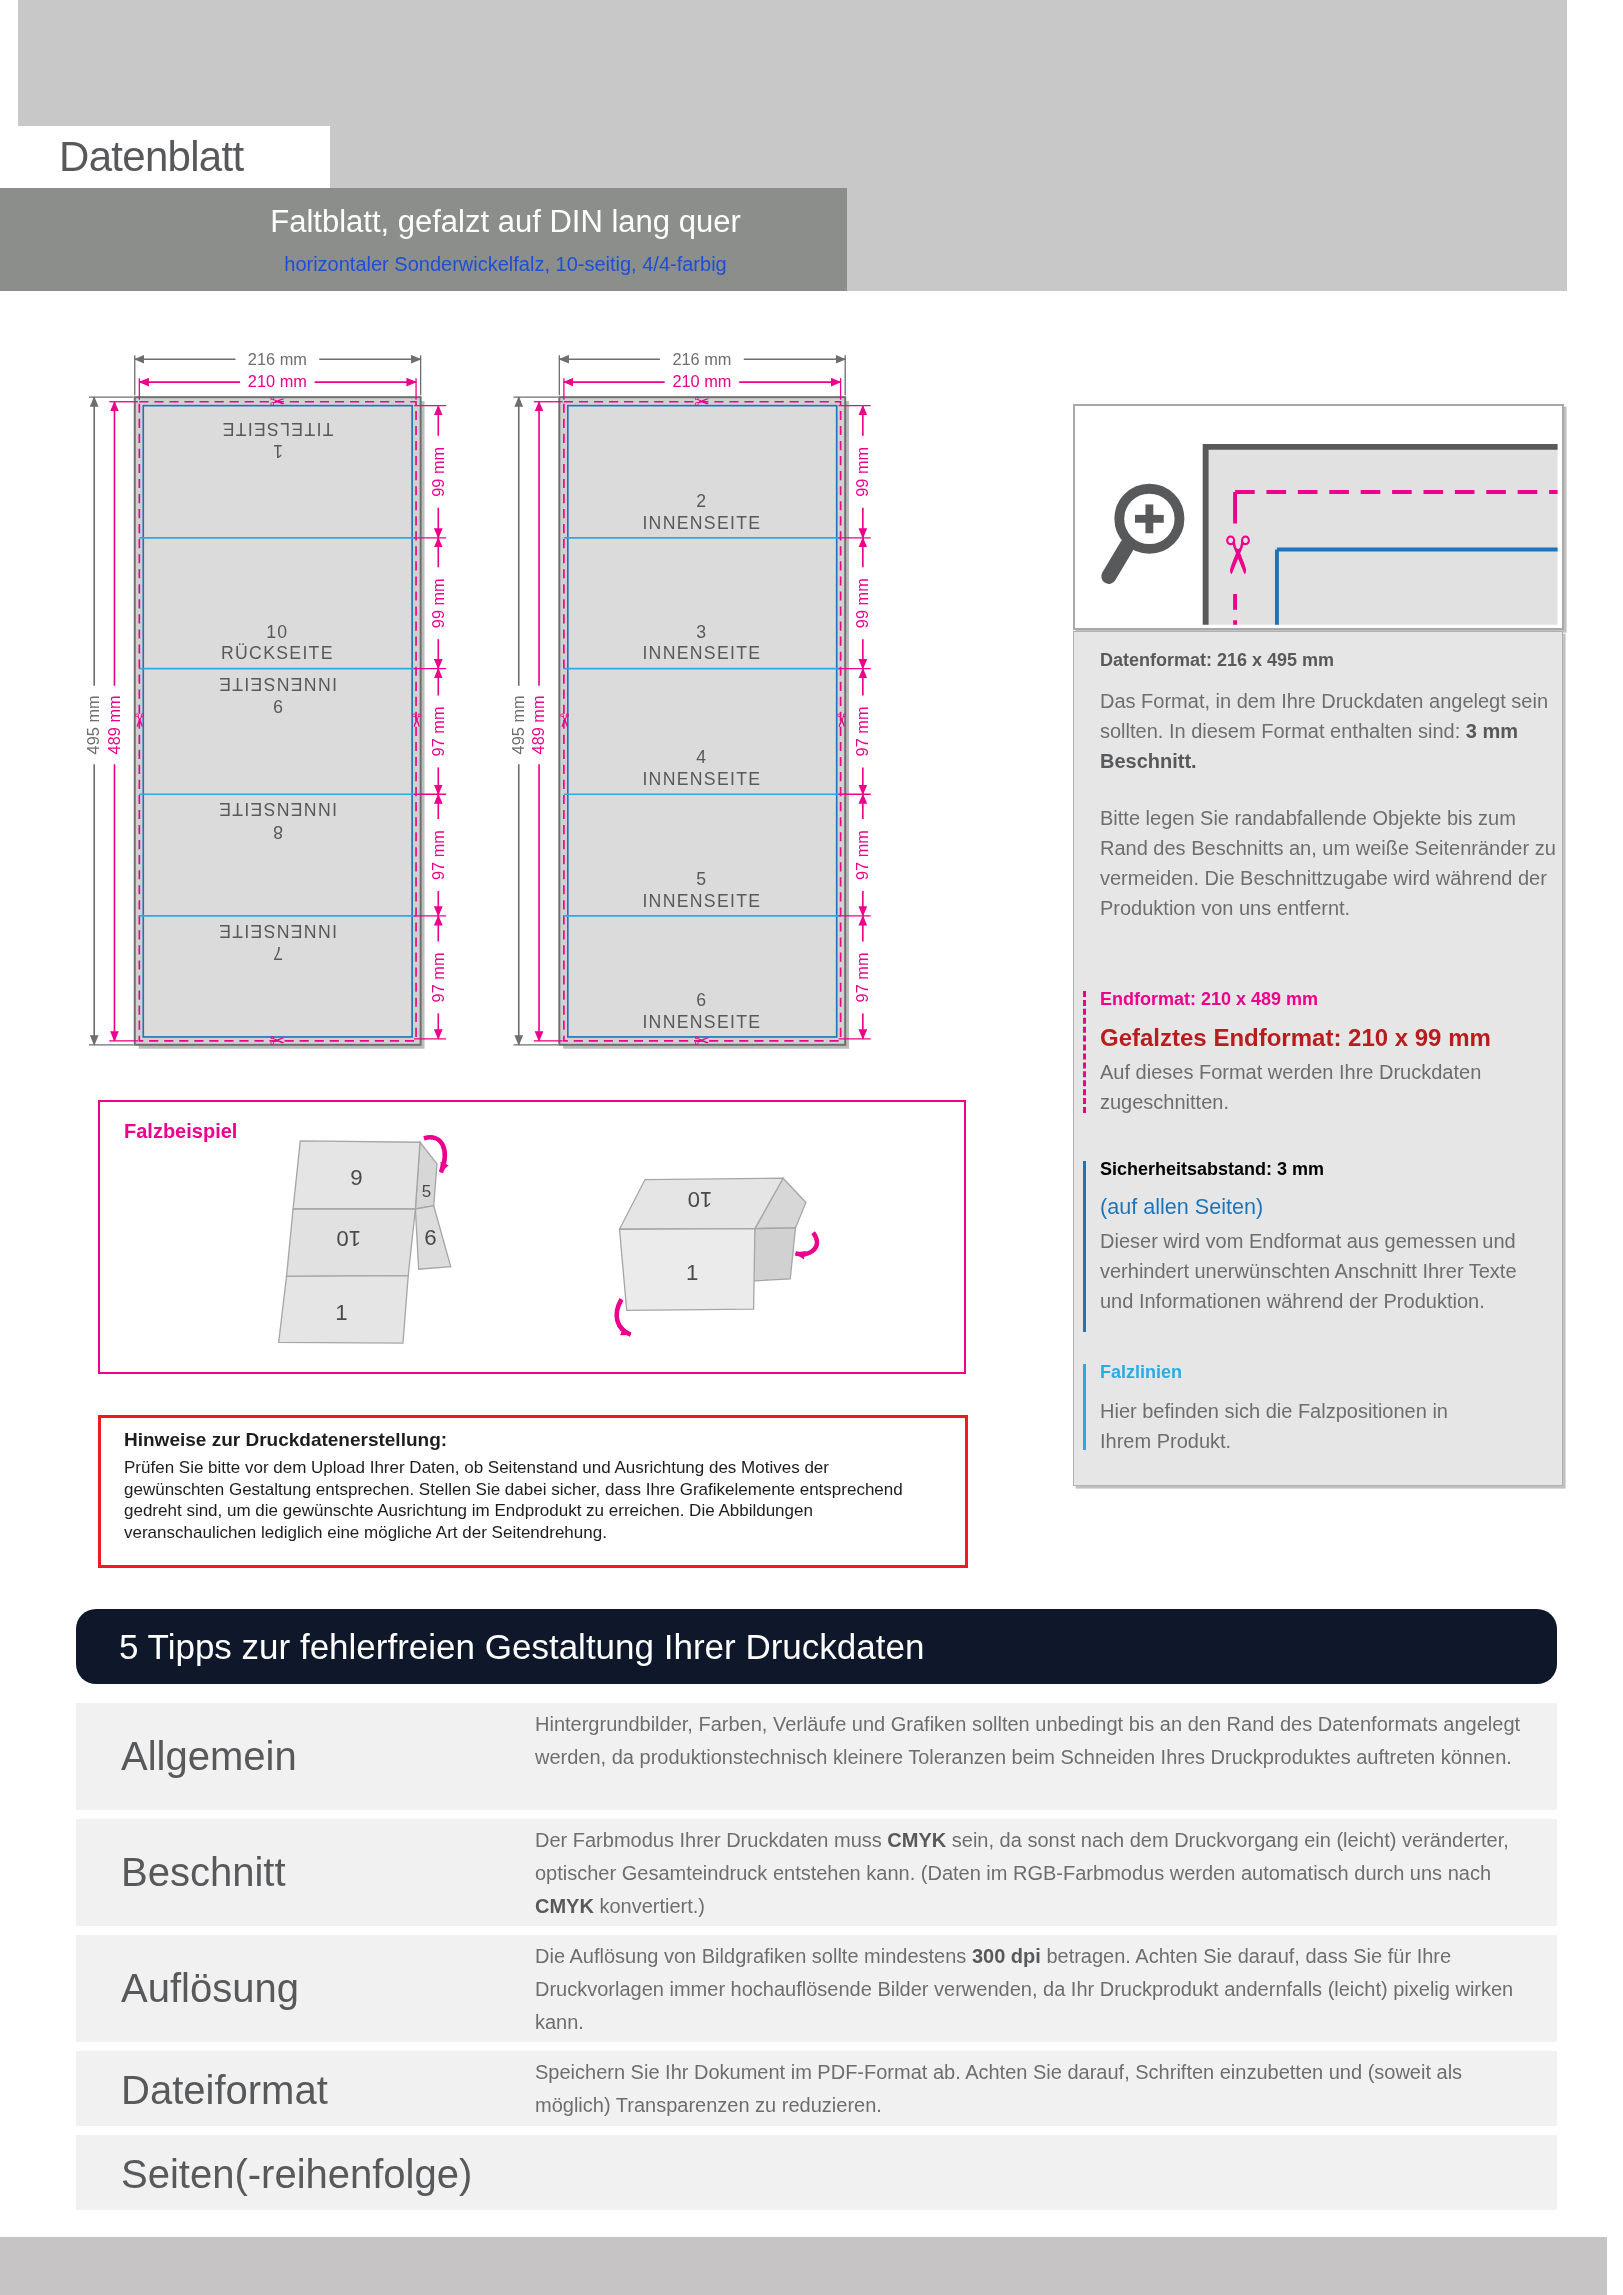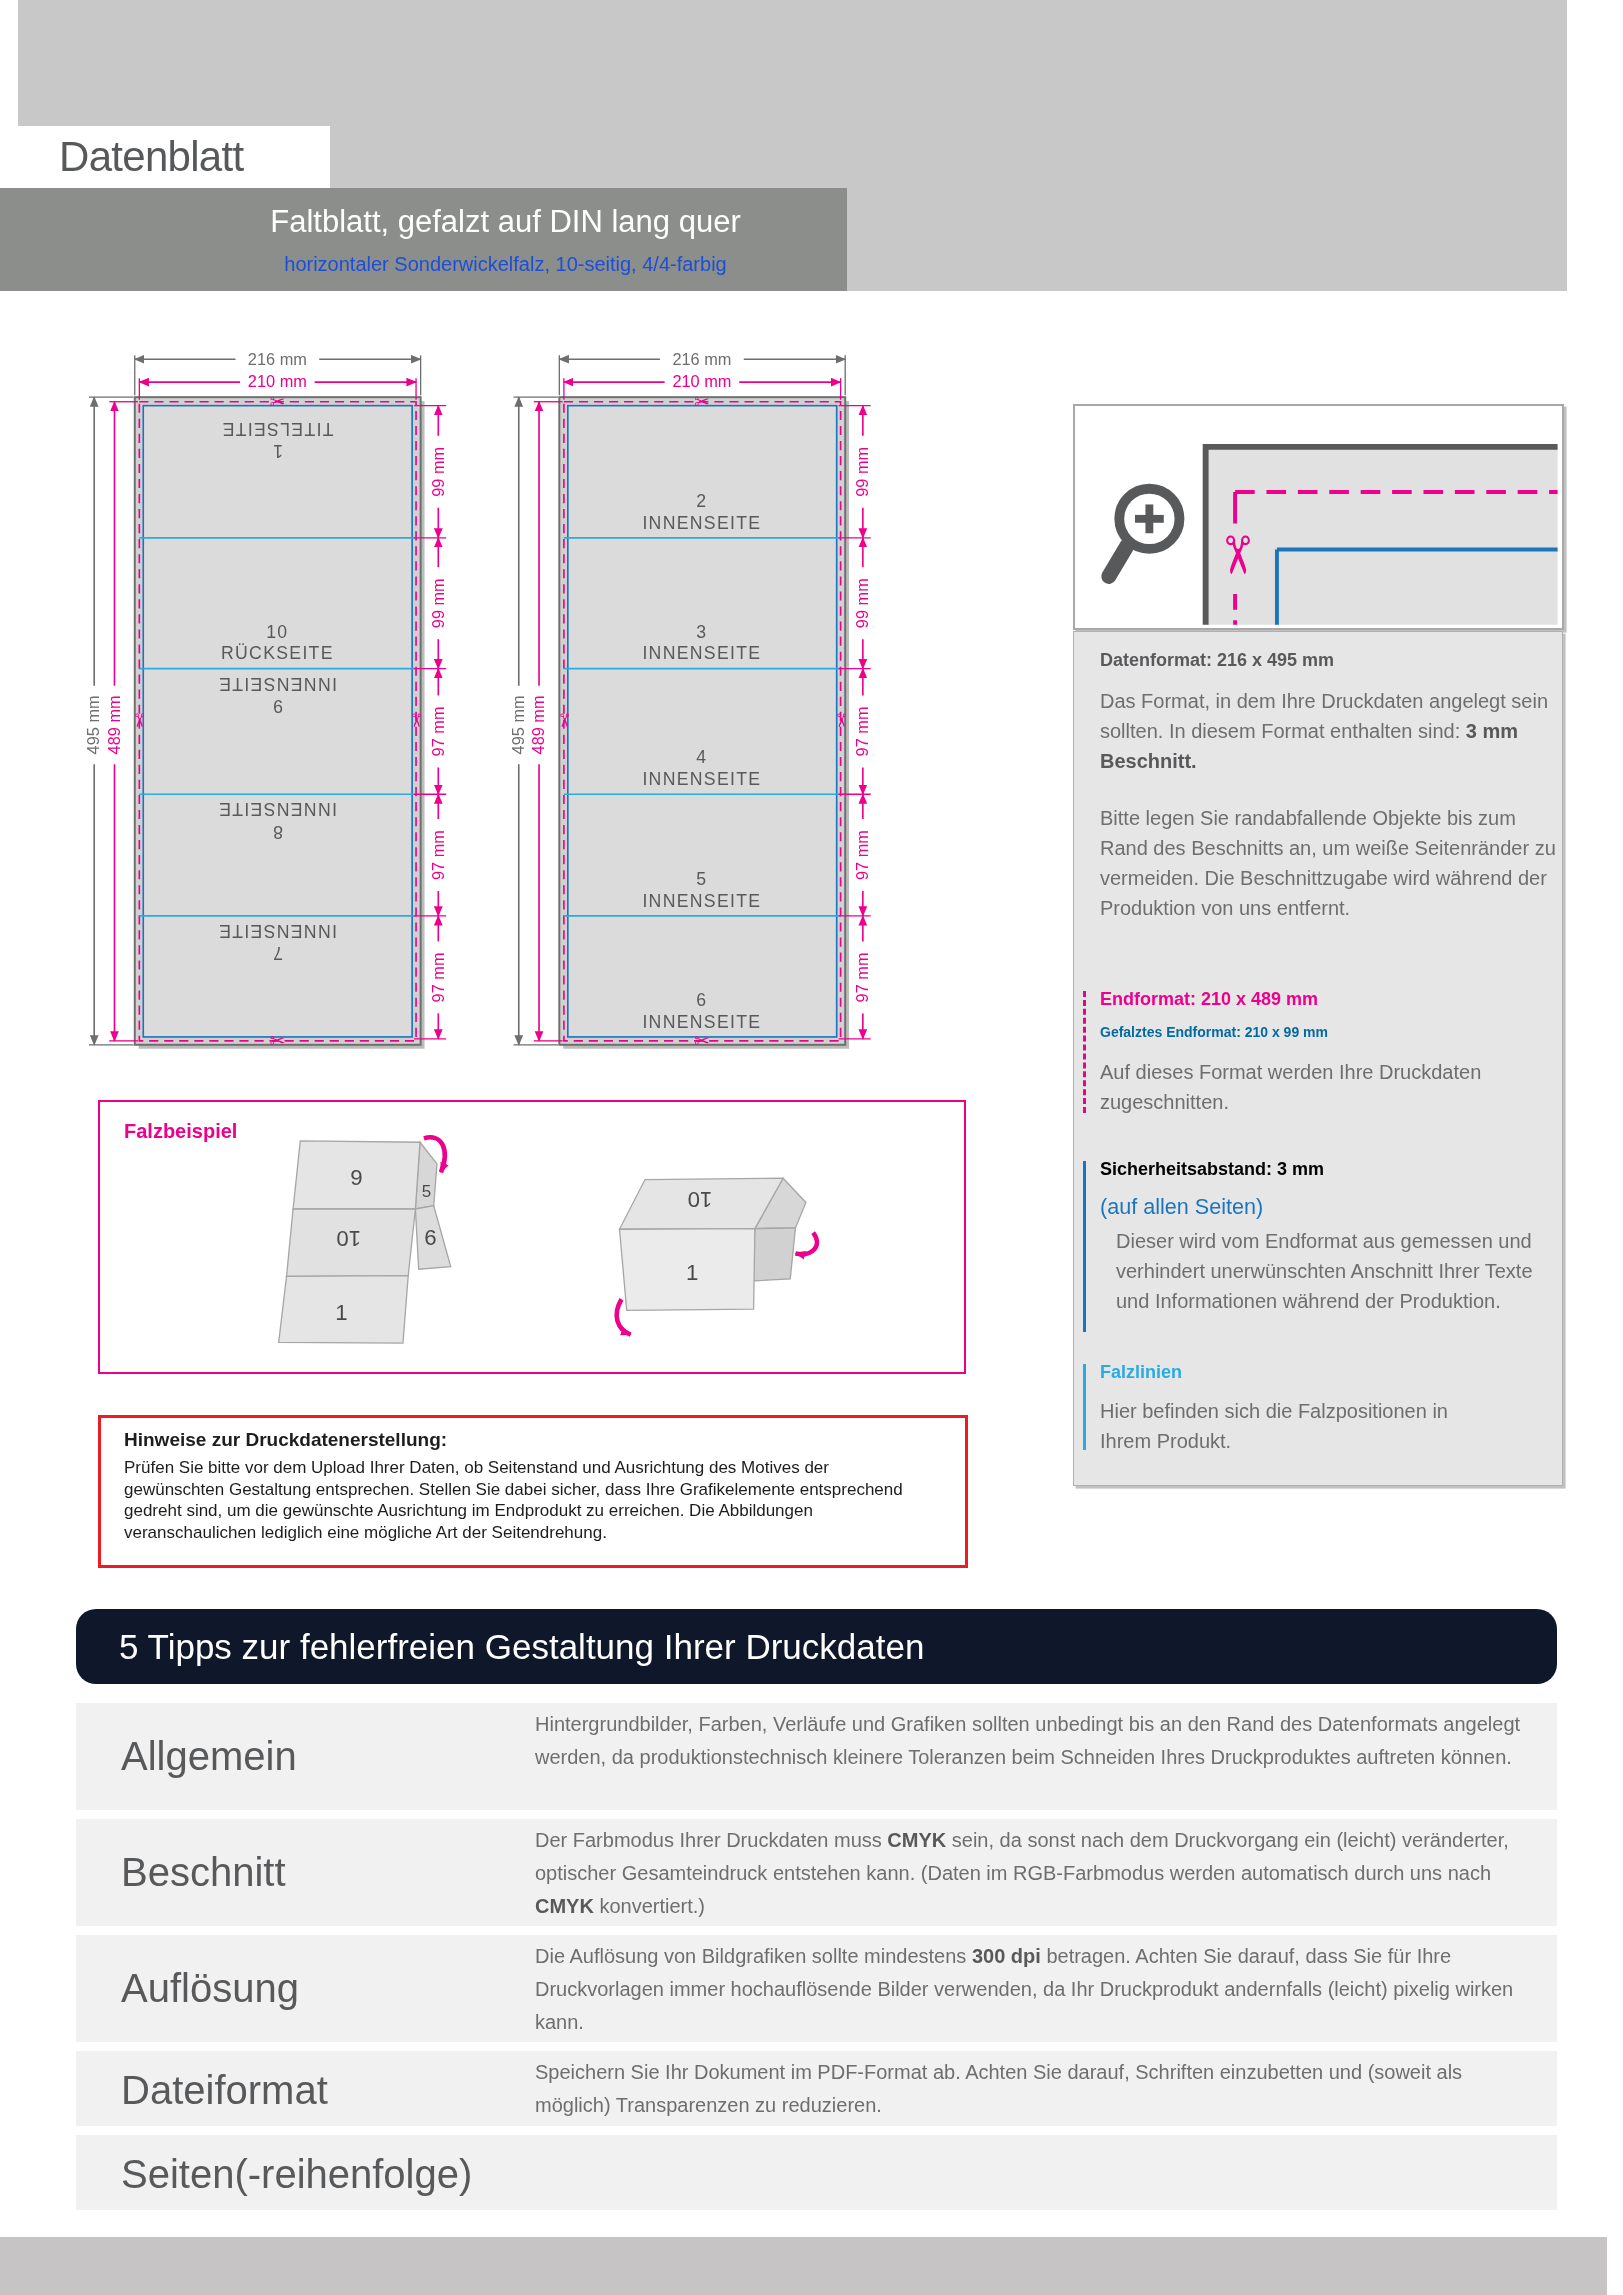--- a/index.html
+++ b/index.html
@@ -13,21 +13,21 @@
   .datenblatt{font-size:42px;color:#57585a;letter-spacing:-0.7px;}
   .bar-title{font-size:31px;color:#ffffff;text-align:center;}
   .bar-sub{font-size:20px;color:#1d4ed8;text-align:center;}
   
   .detail-box{background:#ffffff;border:2px solid #a9a8a8;box-shadow:2.6px 2.6px 0 #c2c1c1;}
   .info-panel{background:#e7e6e6;border:1.3px solid #b1b0b0;box-shadow:2.6px 2.6px 0 #c2c1c1;}
   .ip-h{font-weight:bold;font-size:18px;color:#58595b;}
   .ip-h.pink{color:#ec008c;}
   .ip-h.blue{color:#000000;}
   .ip-h.cyan{color:#29abe2;}
-  .ip-sub{font-weight:bold;font-size:14px;color:#0369a1;}
+  .ip-sub{font-weight:bold;font-size:24px;color:#b91c1c;}
   .ip-sub2{font-size:21.6px;color:#1b75bc;}
   .ip-body{font-size:20px;line-height:30px;color:#6d6e70;}
   .ip-body b{color:#58595b;}
   .vbar{width:0;border-left:3.3px solid #1b75bc;}
   .vbar.dashed{border-left-style:dashed;border-left-color:#ec008c;}
   .vbar.cyan{border-left-color:#29abe2;}
   .fold-box{border:2.6px solid #ec008c;background:#ffffff;}
   .fold-label{font-size:20px;font-weight:bold;color:#ec008c;}
   .notes-box{border:3.3px solid #ed1c24;background:#ffffff;}
   .notes-title{font-size:19px;font-weight:bold;color:#1d1d1b;}
@@ -68,21 +68,21 @@
     <div class="abs ip-body" style="left:26px;top:171px;width:458px;">Bitte legen Sie randabfallende Objekte bis zum Rand des Beschnitts an, um weiße Seitenränder zu vermeiden. Die Beschnittzugabe wird während der Produktion von uns entfernt.</div>
 
     <div class="abs vbar dashed" style="left:9.2px;top:359px;height:122px;"></div>
     <div class="abs ip-h pink" style="left:26px;top:357px;">Endformat: 210 x 489 mm</div>
     <div class="abs ip-sub" style="left:26px;top:392px;">Gefalztes Endformat: 210 x 99 mm</div>
     <div class="abs ip-body" style="left:26px;top:425px;width:452px;">Auf dieses Format werden Ihre Druckdaten zugeschnitten.</div>
 
     <div class="abs vbar" style="left:9.2px;top:529px;height:171px;"></div>
     <div class="abs ip-h blue" style="left:26px;top:527px;">Sicherheitsabstand: 3 mm</div>
     <div class="abs ip-sub2" style="left:26px;top:562px;">(auf allen Seiten)</div>
-    <div class="abs ip-body" style="left:42px;top:594px;width:445px;">Dieser wird vom Endformat aus gemessen und verhindert unerwünschten Anschnitt Ihrer Texte und Informationen während der Produktion.</div>
+    <div class="abs ip-body" style="left:26px;top:594px;width:445px;">Dieser wird vom Endformat aus gemessen und verhindert unerwünschten Anschnitt Ihrer Texte und Informationen während der Produktion.</div>
 
     <div class="abs vbar cyan" style="left:9.2px;top:732px;height:86px;"></div>
     <div class="abs ip-h cyan" style="left:26px;top:730px;">Falzlinien</div>
     <div class="abs ip-body" style="left:26px;top:764px;width:393px;">Hier befinden sich die Falzpositionen in Ihrem Produkt.</div>
   </div>
 
   <div class="abs fold-box" style="left:98px;top:1100px;width:864px;height:270px;"></div>
   <div class="abs fold-label" style="left:124px;top:1120px;">Falzbeispiel</div>
 
   <div class="abs notes-box" style="left:98px;top:1415px;width:864px;height:147px;"></div>

